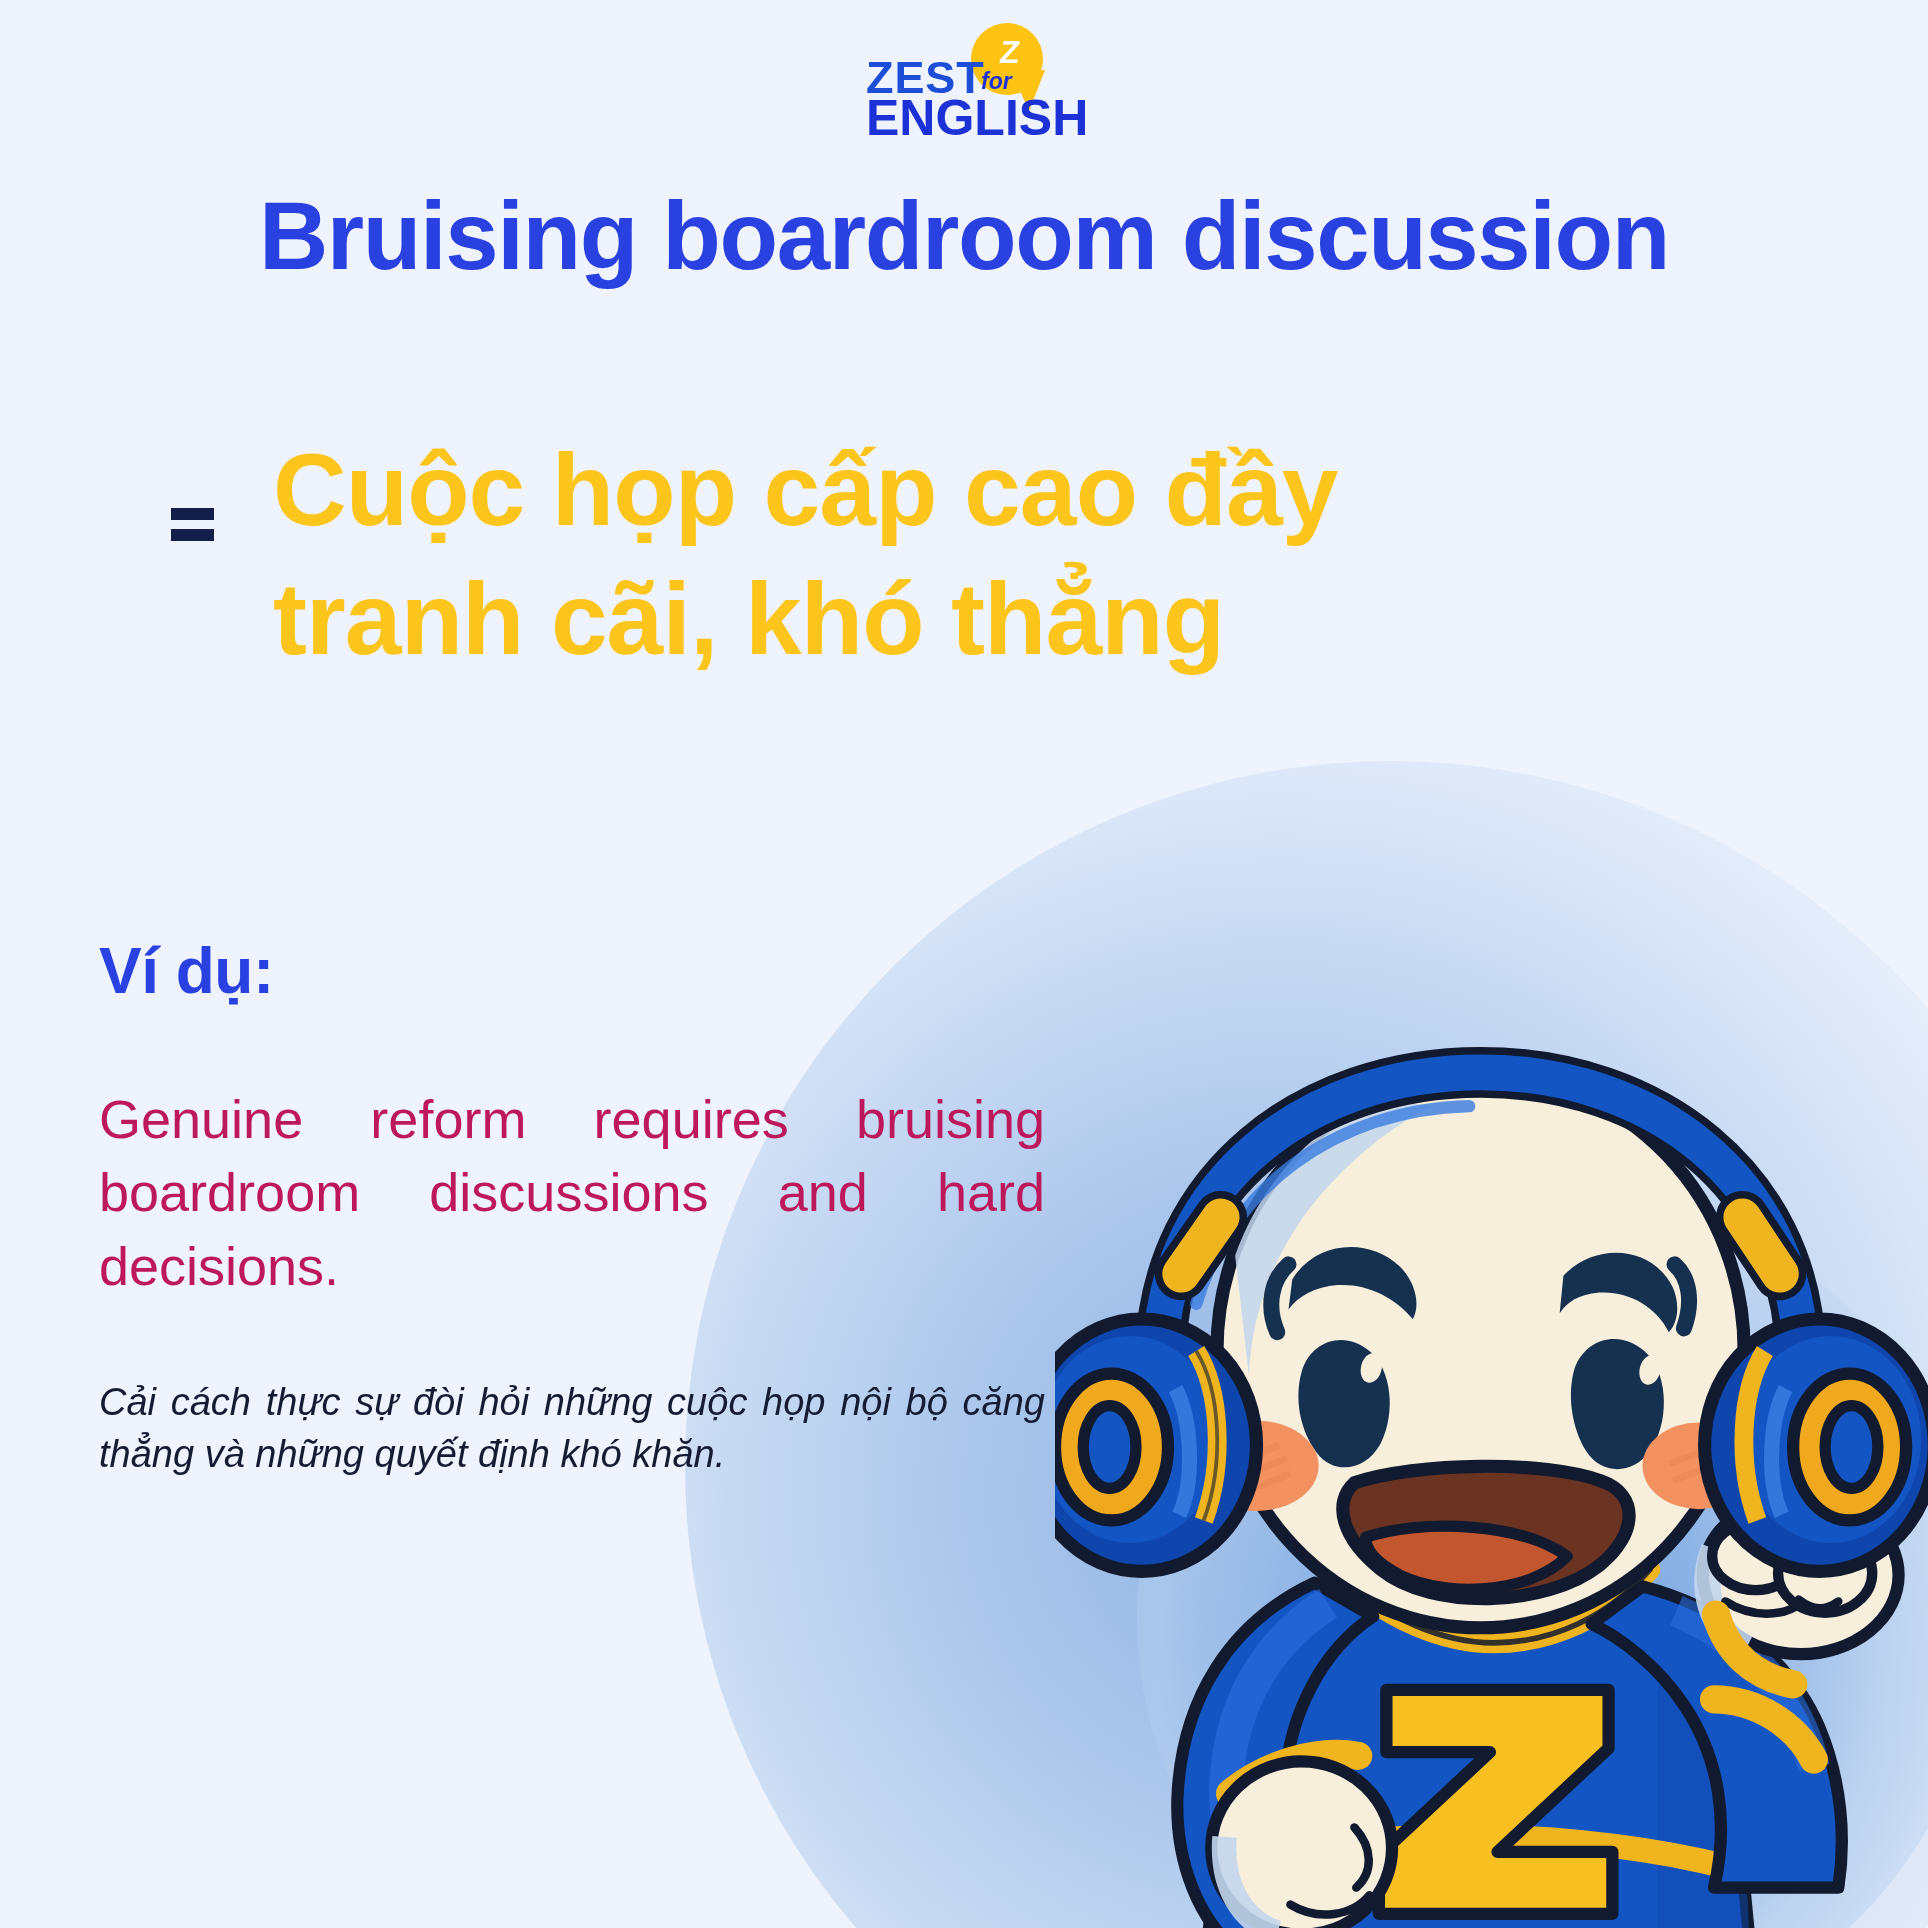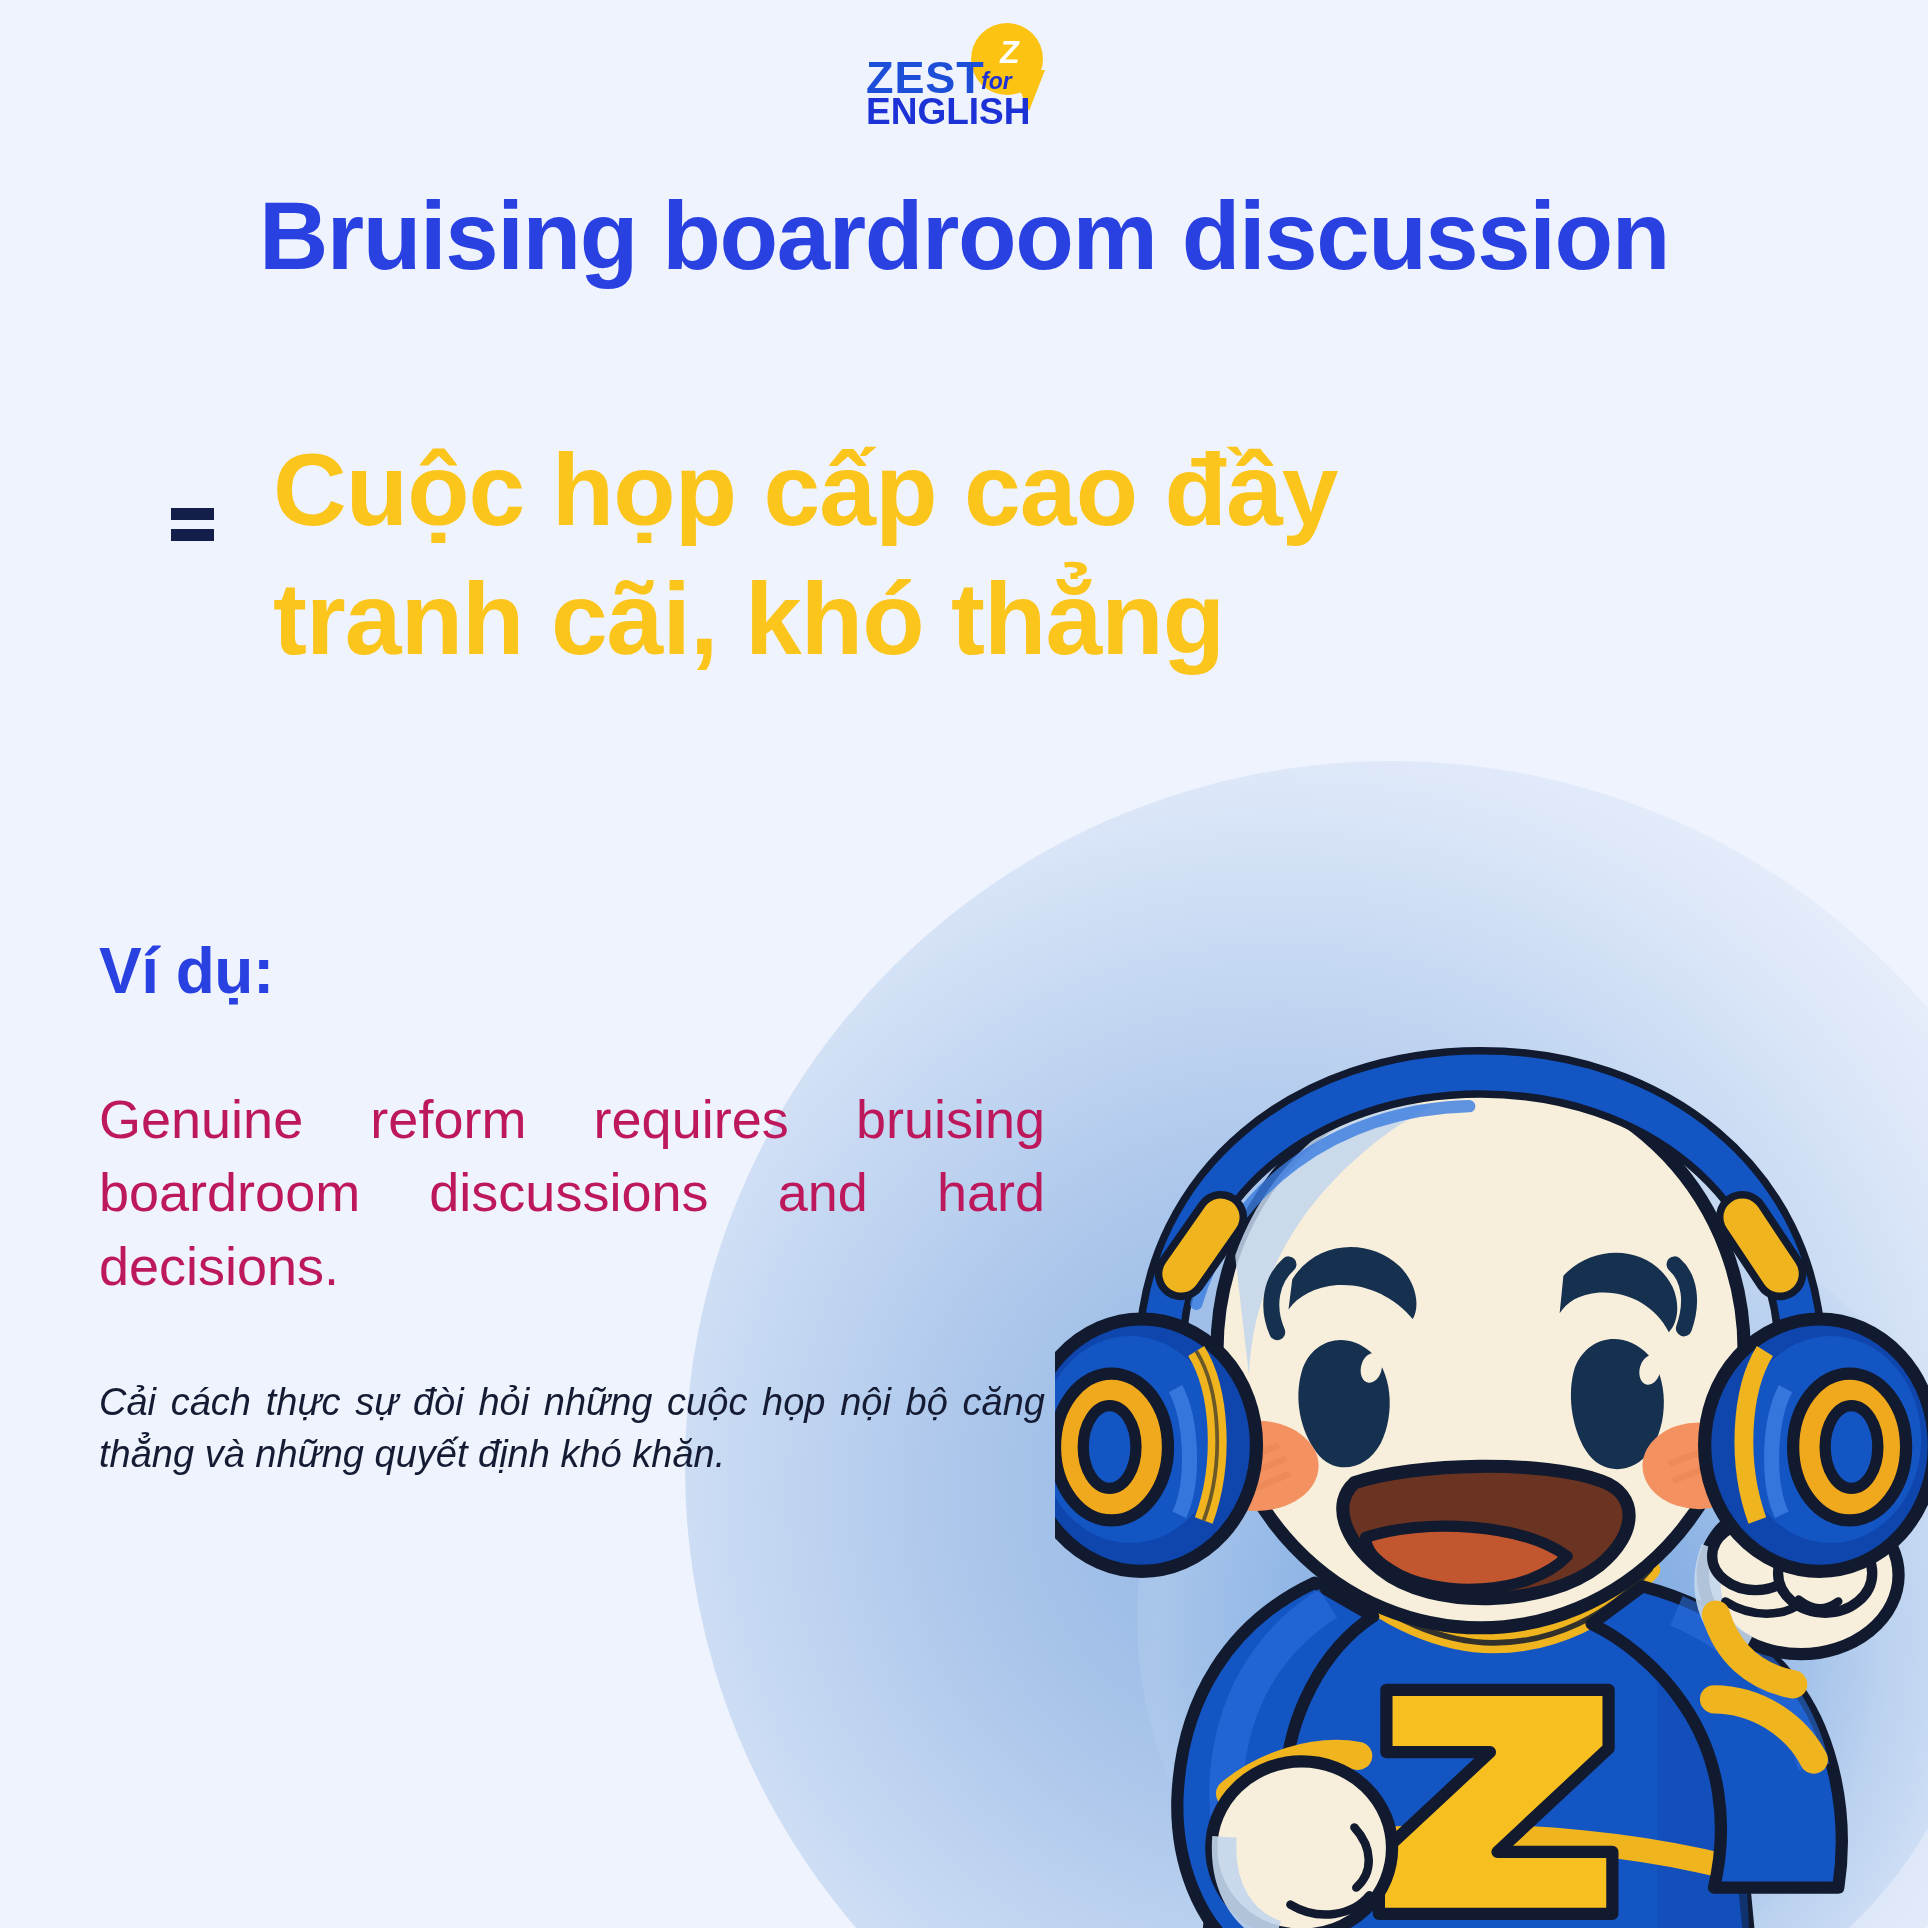--- a/index.html
+++ b/index.html
@@ -100,21 +100,21 @@
     font-size: 23px;
     font-weight: bold;
     color: #1c31d6;
     font-style: italic;
     line-height: 1;
   }
   #logo .english {
     position: absolute;
     left: 34px;
     top: 72px;
-    font-size: 37px;
+    font-size: 50px;
     font-weight: bold;
     color: #1c31d6;
     letter-spacing: 0px;
     line-height: 1;
   }
 
   
   #title-en {
     position: absolute;
     left: 0;

